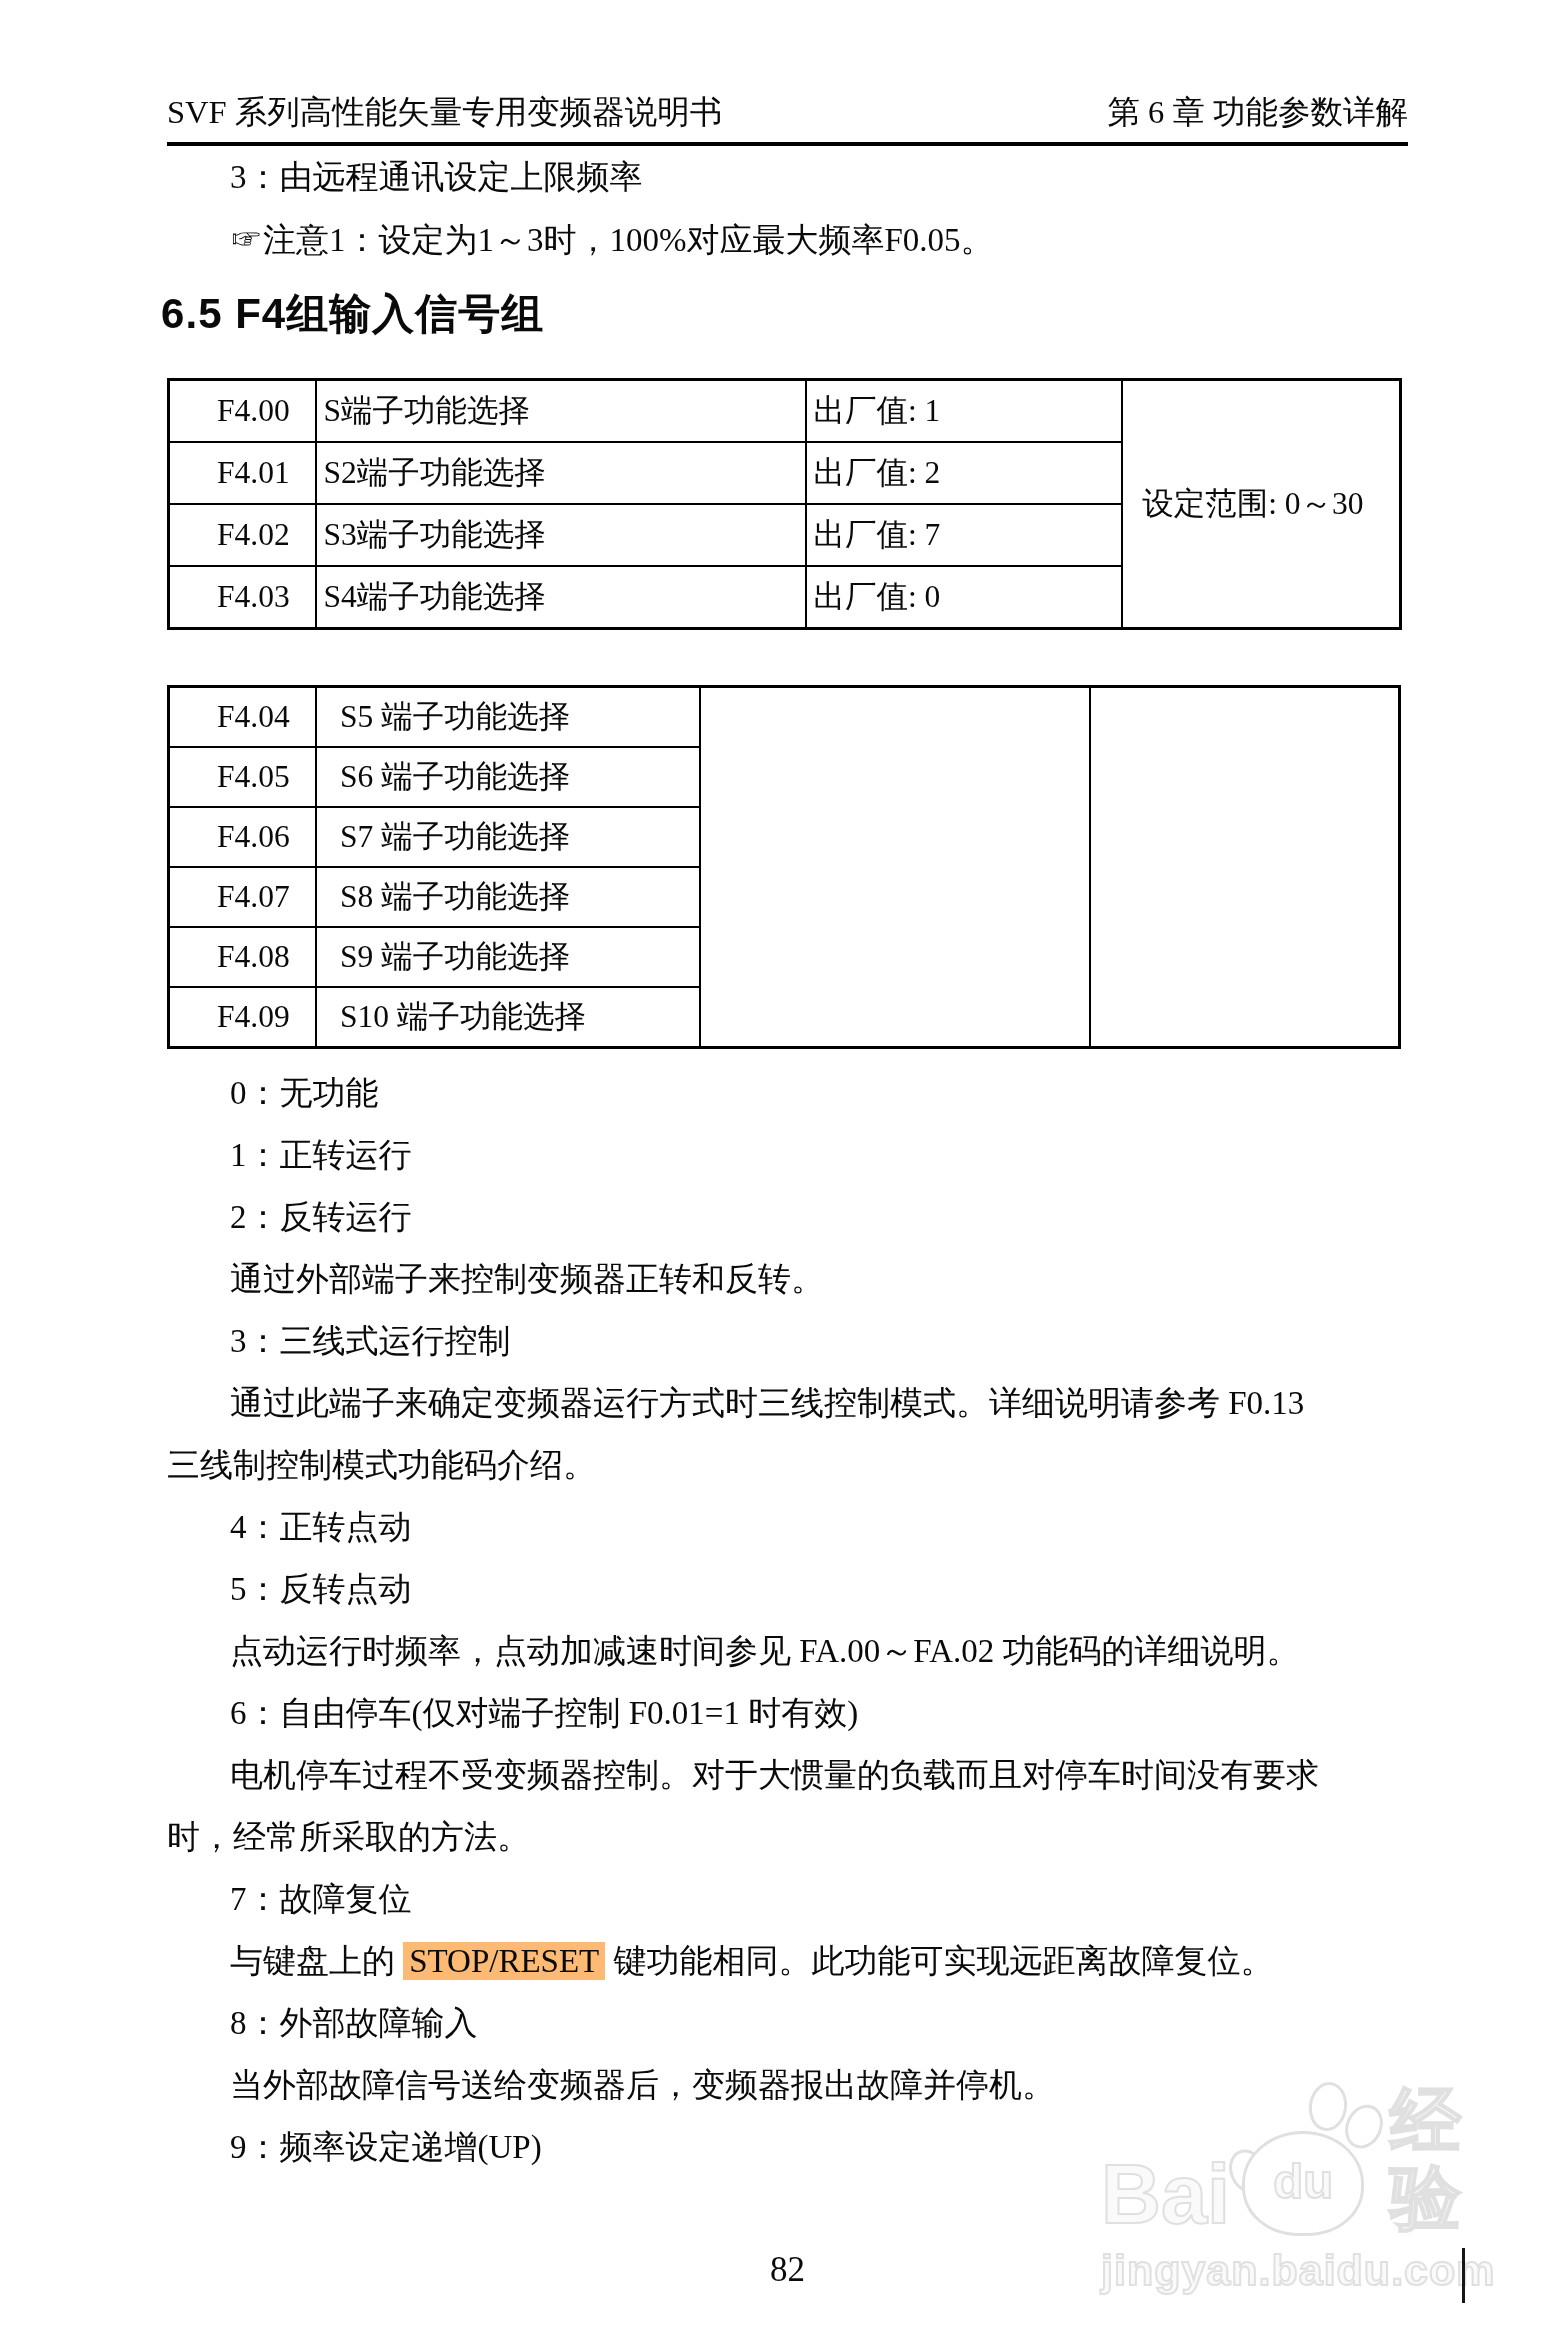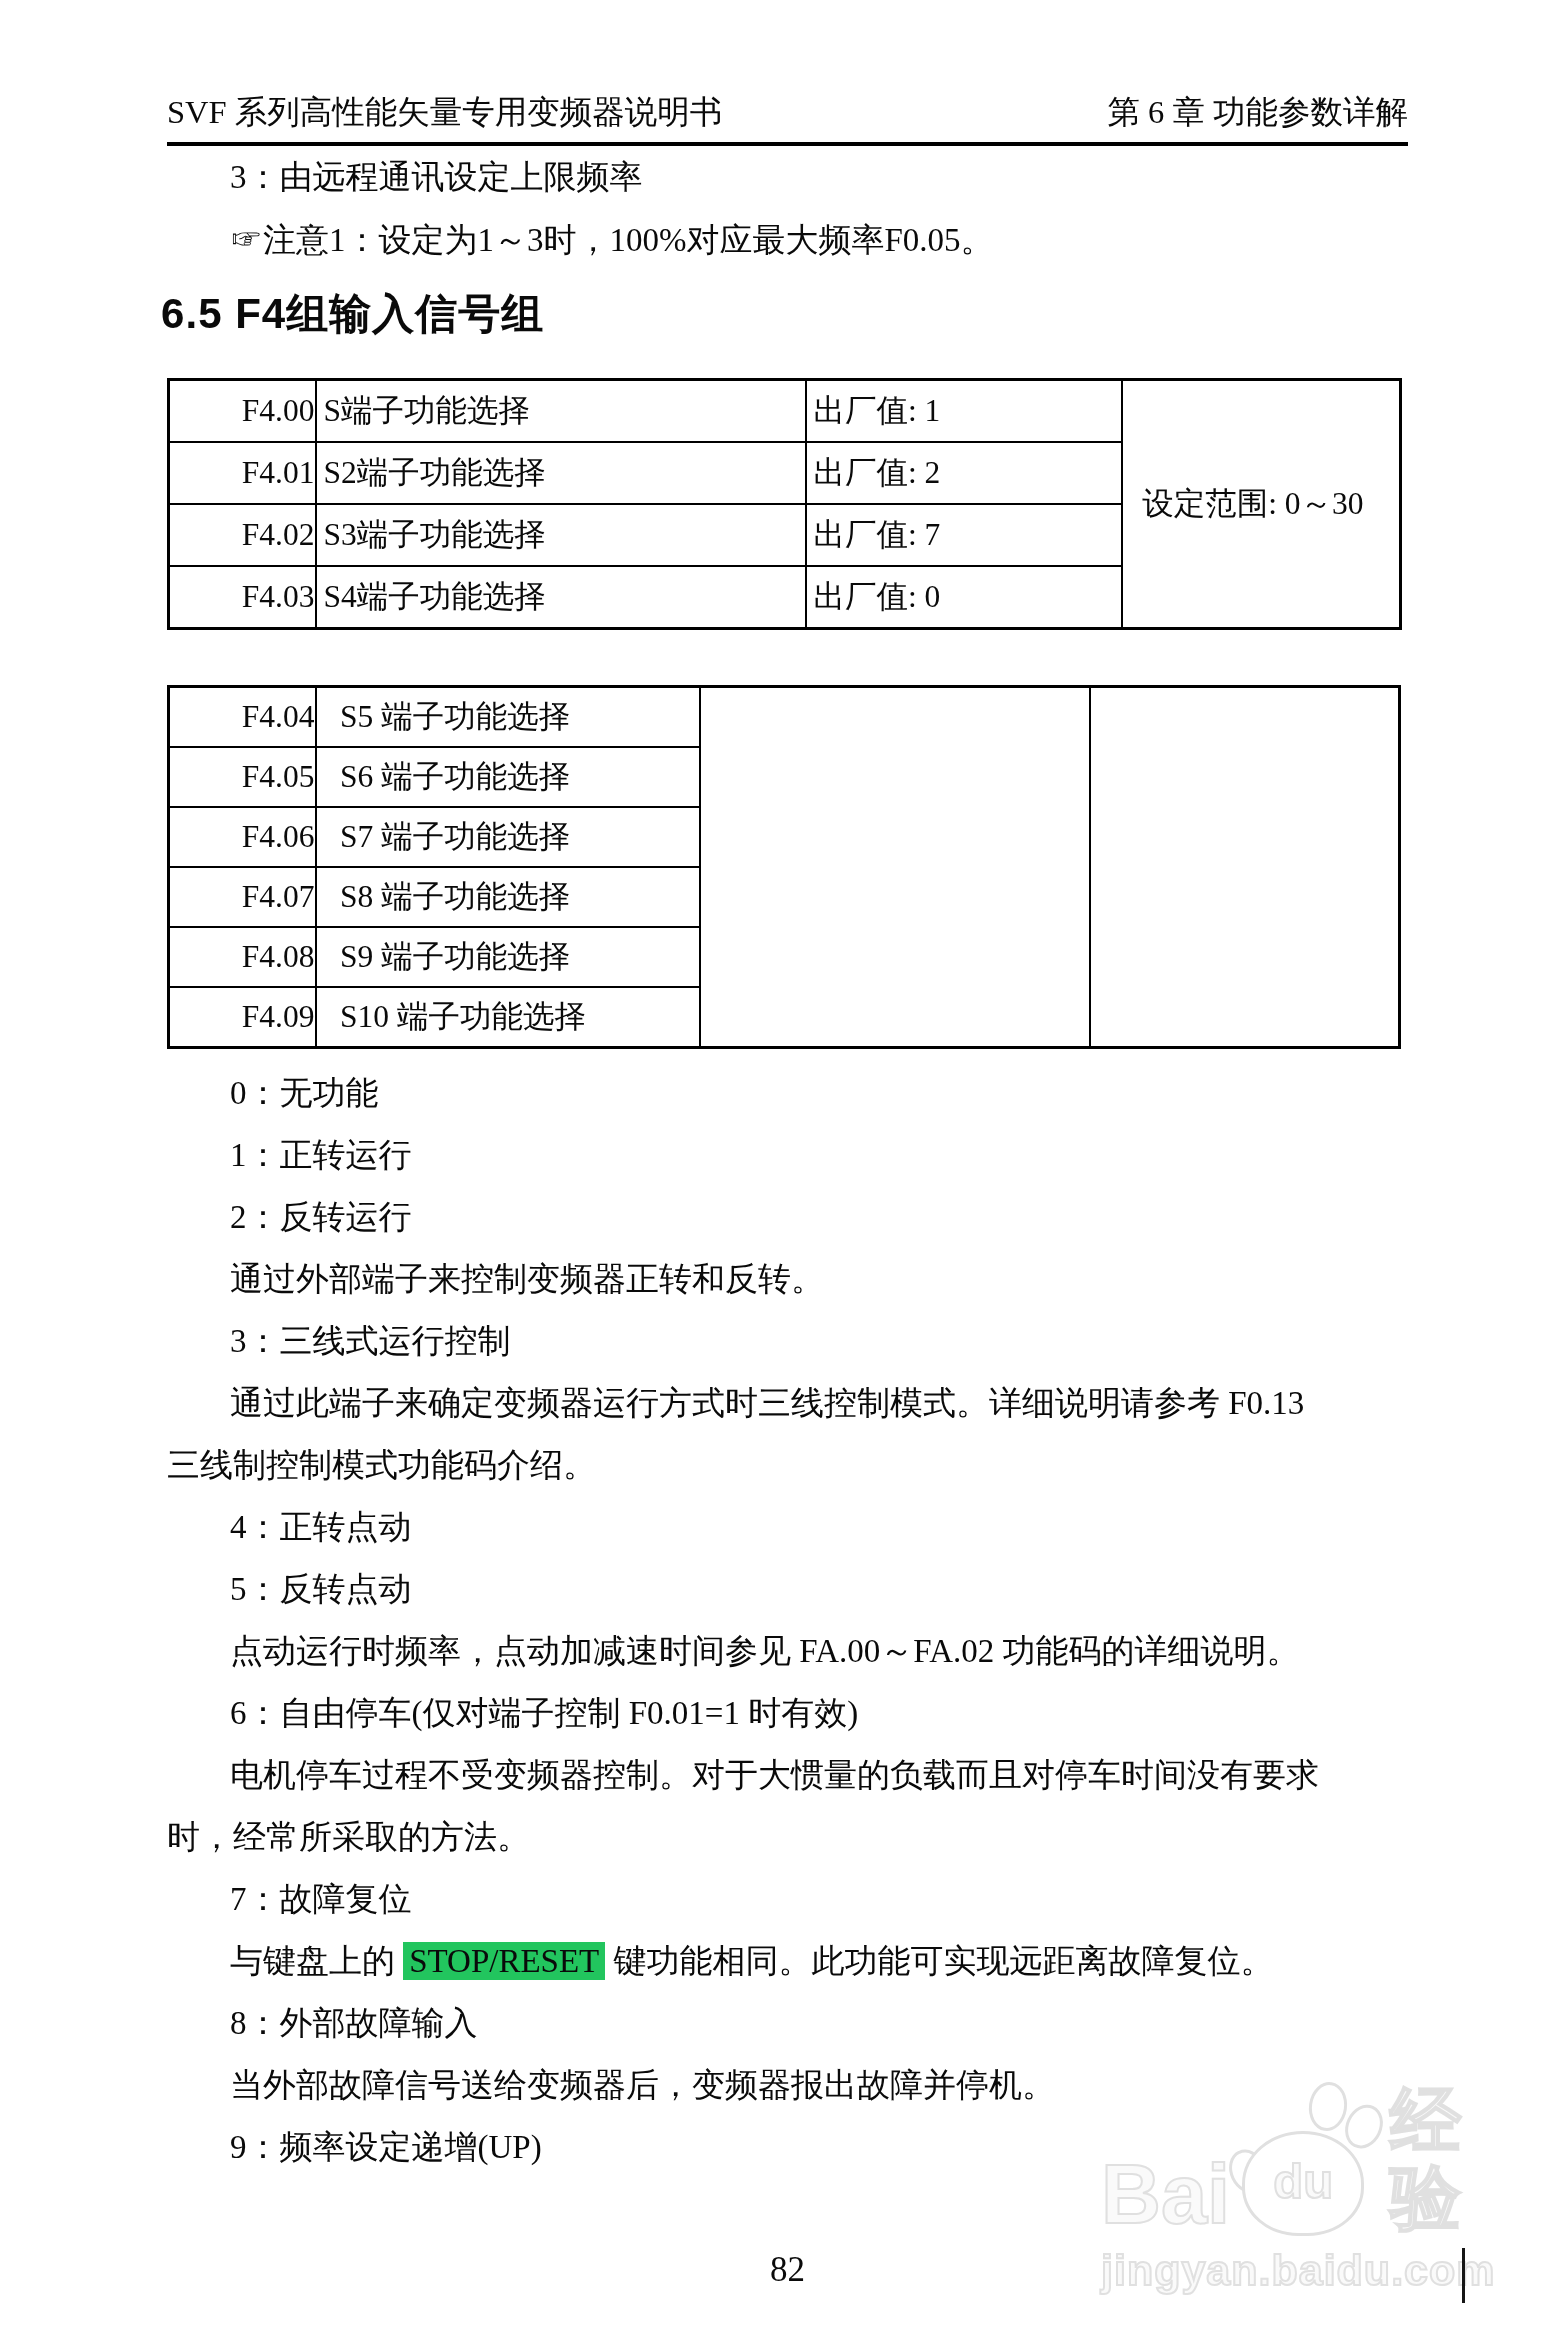--- a/index.html
+++ b/index.html
@@ -20,29 +20,29 @@
   .sec-title{margin:15.8px 0 0 -5.9px;font-family:"Liberation Sans","DejaVu Sans",sans-serif;
              font-weight:bold;font-size:42px;line-height:51px;letter-spacing:1px;}
   
   table{border-collapse:collapse;table-layout:fixed;width:1231px;}
   .t1{margin-top:39px;}
   .t2{margin-top:55px;}
   td{border:2px solid #000;font-size:31.5px;padding:0;overflow:hidden;}
   .t1 td{height:60px;}
   .t2 td{height:58px;}
   table{border:3px solid #000;border-bottom-width:3.9px;}
-  .c-code{text-align:right;}
+  .c-code{text-align:left;padding-left:47px;}
   .t1 .c-name{padding-left:6.9px;}
   .t2 .c-name{padding-left:23.6px;}
   .c-fact{padding-left:6.9px;margin-left:20px;}
   .c-range{padding-left:19.7px;vertical-align:middle;}
   
   .bodytext{margin-top:13.8px;}
   .bodytext p{margin:0;font-size:33px;line-height:62px;}
-  .hl{background:#22c55e;padding:1px 5.9px;text-align:right;}
+  .hl{background:#fdba74;padding:1px 5.9px;text-align:right;}
   
   .pageno{position:absolute;left:167px;width:1241px;top:2250px;
           text-align:center;font-size:35px;}
   
   .watermark{position:absolute;left:1101px;top:2108px;width:414px;
              font-family:"Liberation Sans","DejaVu Sans",sans-serif;font-weight:bold;
              color:#fafafa;-webkit-text-stroke:2px #e0e0e0;pointer-events:none;}
   .wm-row{display:flex;align-items:flex-end;height:128px;}
   .wm-bai{font-size:83px;line-height:83px;}
   .wm-paw{position:relative;width:148px;height:148px;display:inline-block;flex:0 0 auto;}

